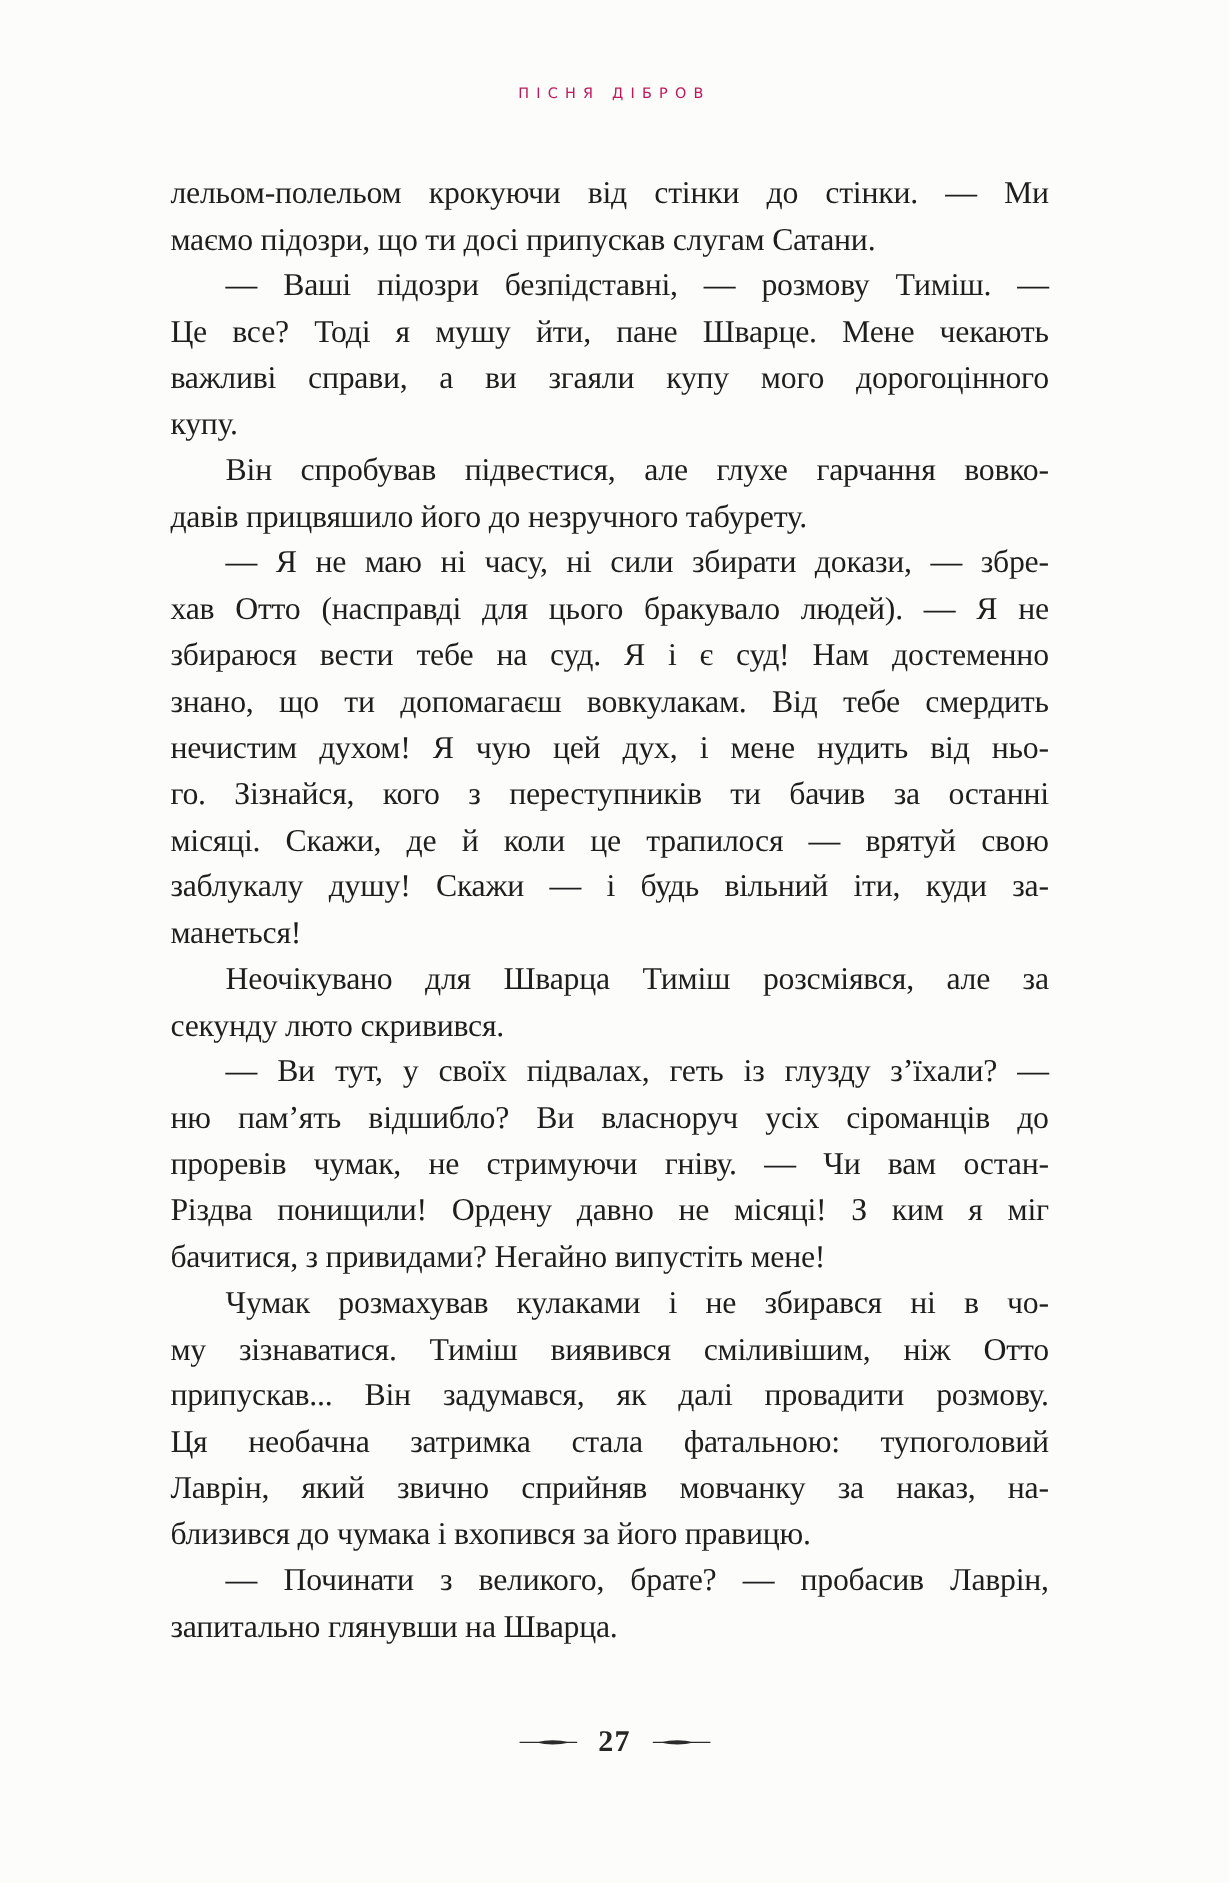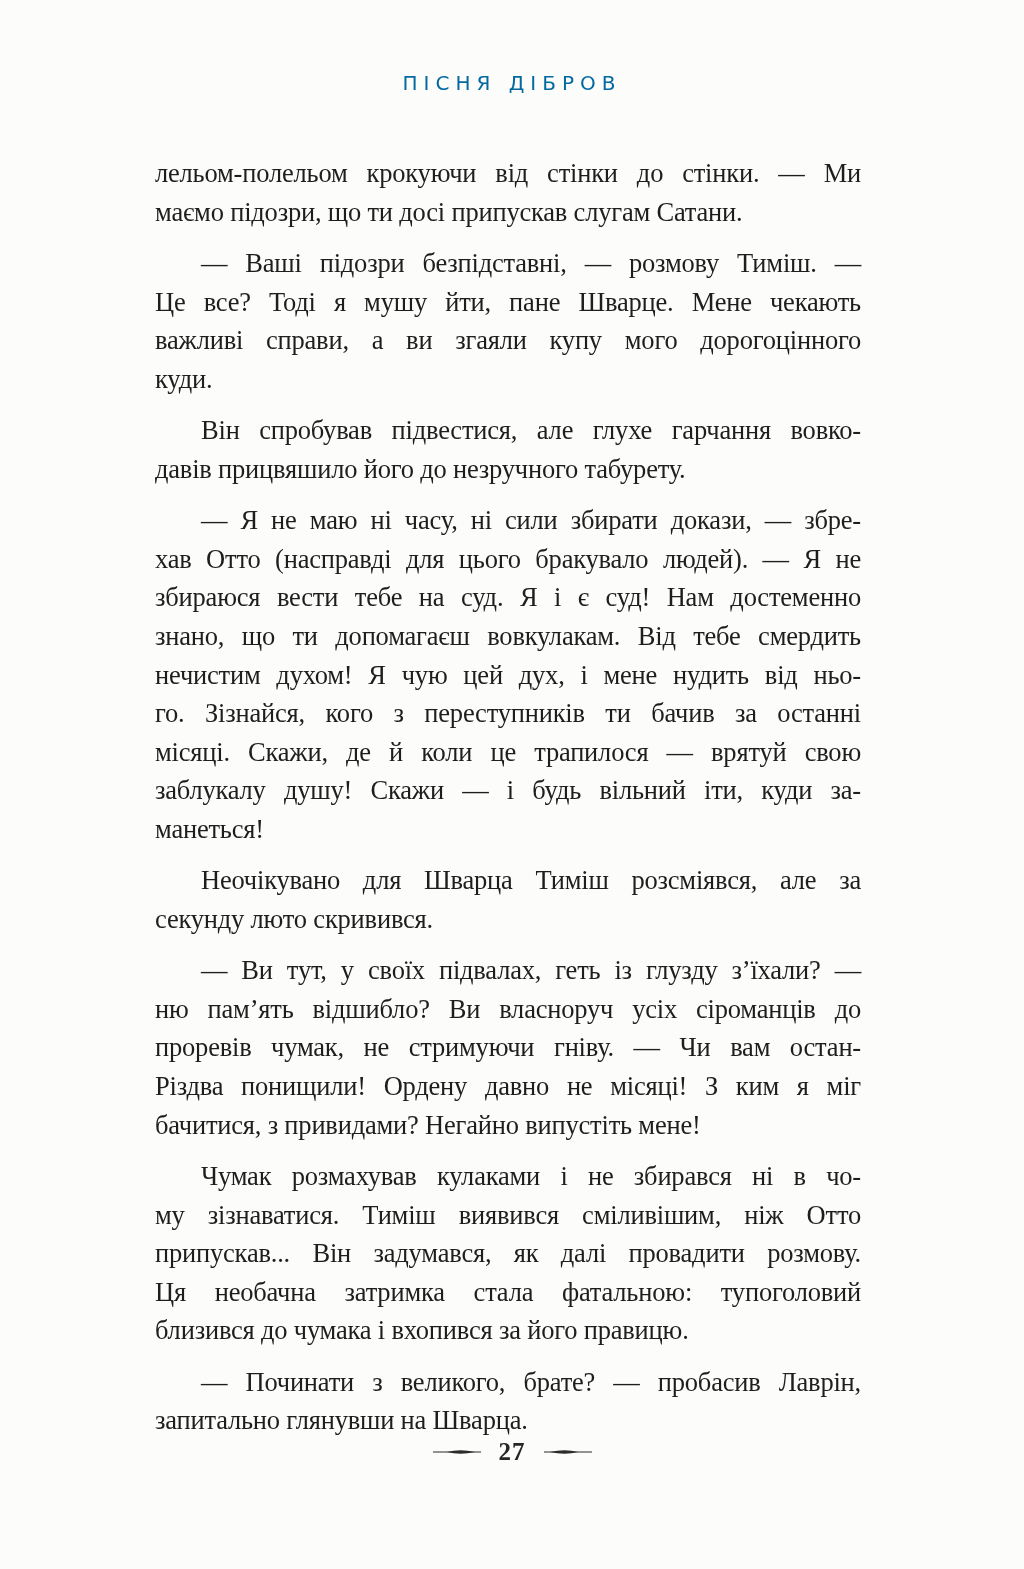--- a/index.html
+++ b/index.html
@@ -12,36 +12,36 @@
     position: relative;
     width: 1024px; height: 1569px;
     background: #fcfcfb;
     overflow: hidden;
   }
   .running-head {
     position: absolute;
     top: 71px; left: 0; right: 0;
     text-align: center;
     font-family: "DejaVu Sans", "Liberation Sans", sans-serif;
-    font-size: 20px;
+    font-size: 12px;
     font-weight: 500;
     letter-spacing: 6px;
-    color: #0369a1;
+    color: #be185d;
     text-transform: uppercase;
   }
   .text-block {
     position: absolute;
     top: 141px; left: 142px;
     width: 732px;
     font-size: 26.5px;
     letter-spacing: -0.2px;
     line-height: 38.55px;
     color: #1e1e1e;
   }
-  .para { margin: 13px; }
+  .para { margin: 0; }
   .line {
     text-align: justify;
     text-align-last: justify;
   }
   .line.para-end {
     text-align: left;
     text-align-last: left;
   }
   .line.indent { text-indent: 46px; }
   .footer {
@@ -72,21 +72,21 @@
 
   <div class="text-block">
       <div class="para">
         <div class="line">лельом-полельом крокуючи від стінки до стінки. — Ми</div>
         <div class="line para-end">маємо підозри, що ти досі припускав слугам Сатани.</div>
       </div>
       <div class="para">
         <div class="line indent">— Ваші підозри безпідставні, — розмову Тиміш. —</div>
         <div class="line">Це все? Тоді я мушу йти, пане Шварце. Мене чекають</div>
         <div class="line">важливі справи, а ви згаяли купу мого дорогоцінного</div>
-        <div class="line para-end">куди.</div>
+        <div class="line para-end">купу.</div>
       </div>
       <div class="para">
         <div class="line indent">Він спробував підвестися, але глухе гарчання вовко-</div>
         <div class="line para-end">давів прицвяшило його до незручного табурету.</div>
       </div>
       <div class="para">
         <div class="line indent">— Я не маю ні часу, ні сили збирати докази, — збре-</div>
         <div class="line">хав Отто (насправді для цього бракувало людей). — Я не</div>
         <div class="line">збираюся вести тебе на суд. Я і є суд! Нам достеменно</div>
         <div class="line">знано, що ти допомагаєш вовкулакам. Від тебе смердить</div>
@@ -105,20 +105,21 @@
         <div class="line">ню пам’ять відшибло? Ви власноруч усіх сіроманців до</div>
         <div class="line">проревів чумак, не стримуючи гніву. — Чи вам остан-</div>
         <div class="line">Різдва понищили! Ордену давно не місяці! З ким я міг</div>
         <div class="line para-end">бачитися, з привидами? Негайно випустіть мене!</div>
       </div>
       <div class="para">
         <div class="line indent">Чумак розмахував кулаками і не збирався ні в чо-</div>
         <div class="line">му зізнаватися. Тиміш виявився сміливішим, ніж Отто</div>
         <div class="line">припускав... Він задумався, як далі провадити розмову.</div>
         <div class="line">Ця необачна затримка стала фатальною: тупоголовий</div>
+        <div class="line">Лаврін, який звично сприйняв мовчанку за наказ, на-</div>
         <div class="line para-end">близився до чумака і вхопився за його правицю.</div>
       </div>
       <div class="para">
         <div class="line indent">— Починати з великого, брате? — пробасив Лаврін,</div>
         <div class="line para-end">запитально глянувши на Шварца.</div>
       </div>
     </div>
 
   <div class="footer">
     <span class="flourish">

